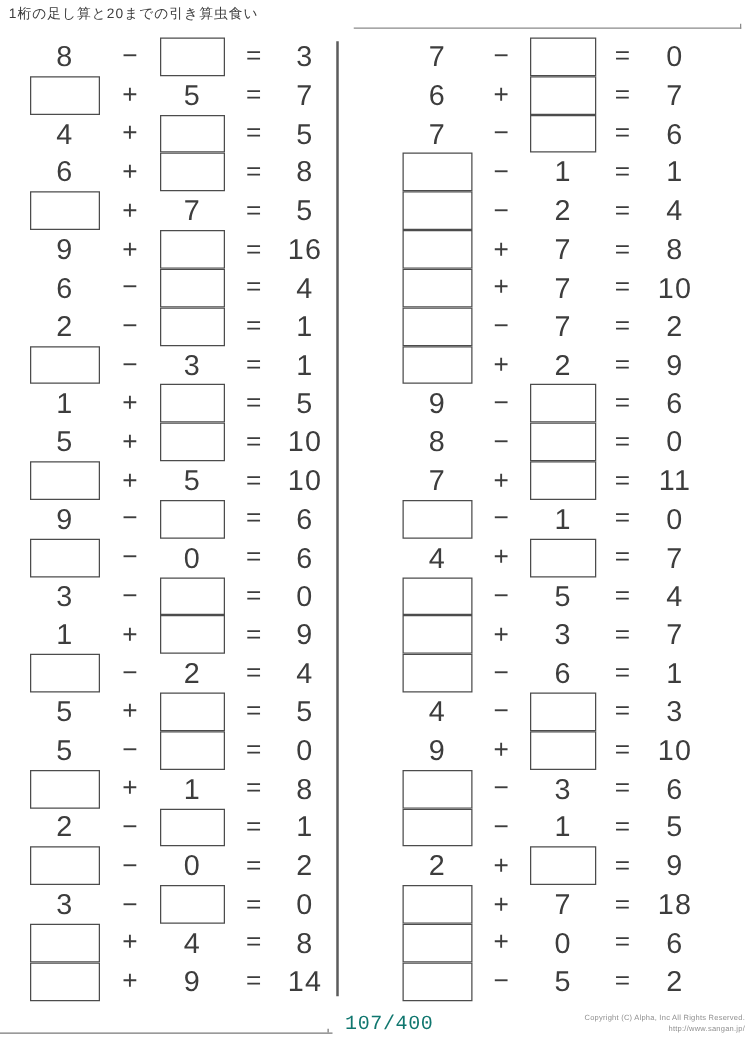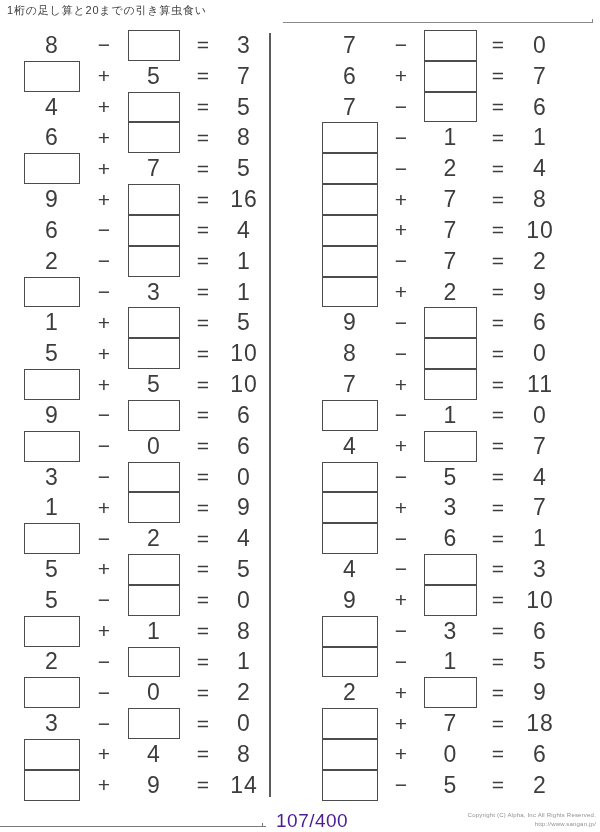--- a/index.html
+++ b/index.html
@@ -91,23 +91,24 @@
     right: 3px;
     top: -4px;
     width: 1.5px;
     height: 3px;
     background: #7a7a7a;
   }
   .page-number {
     position: absolute;
     left: 276px;
     top: 810px;
-    font-size: 19px;
+    font-size: 16px;
     letter-spacing: 0.5px;
-    color: #4c1d95;
+    color: #0f766e;
+    font-family: Liberation Mono, monospace;
   }
   .copyright {
     position: absolute;
     right: 4px;
     top: 811px;
     text-align: right;
     font-size: 6px;
     line-height: 1.55;
     color: #8f8f8f;
     letter-spacing: 0.2px;

